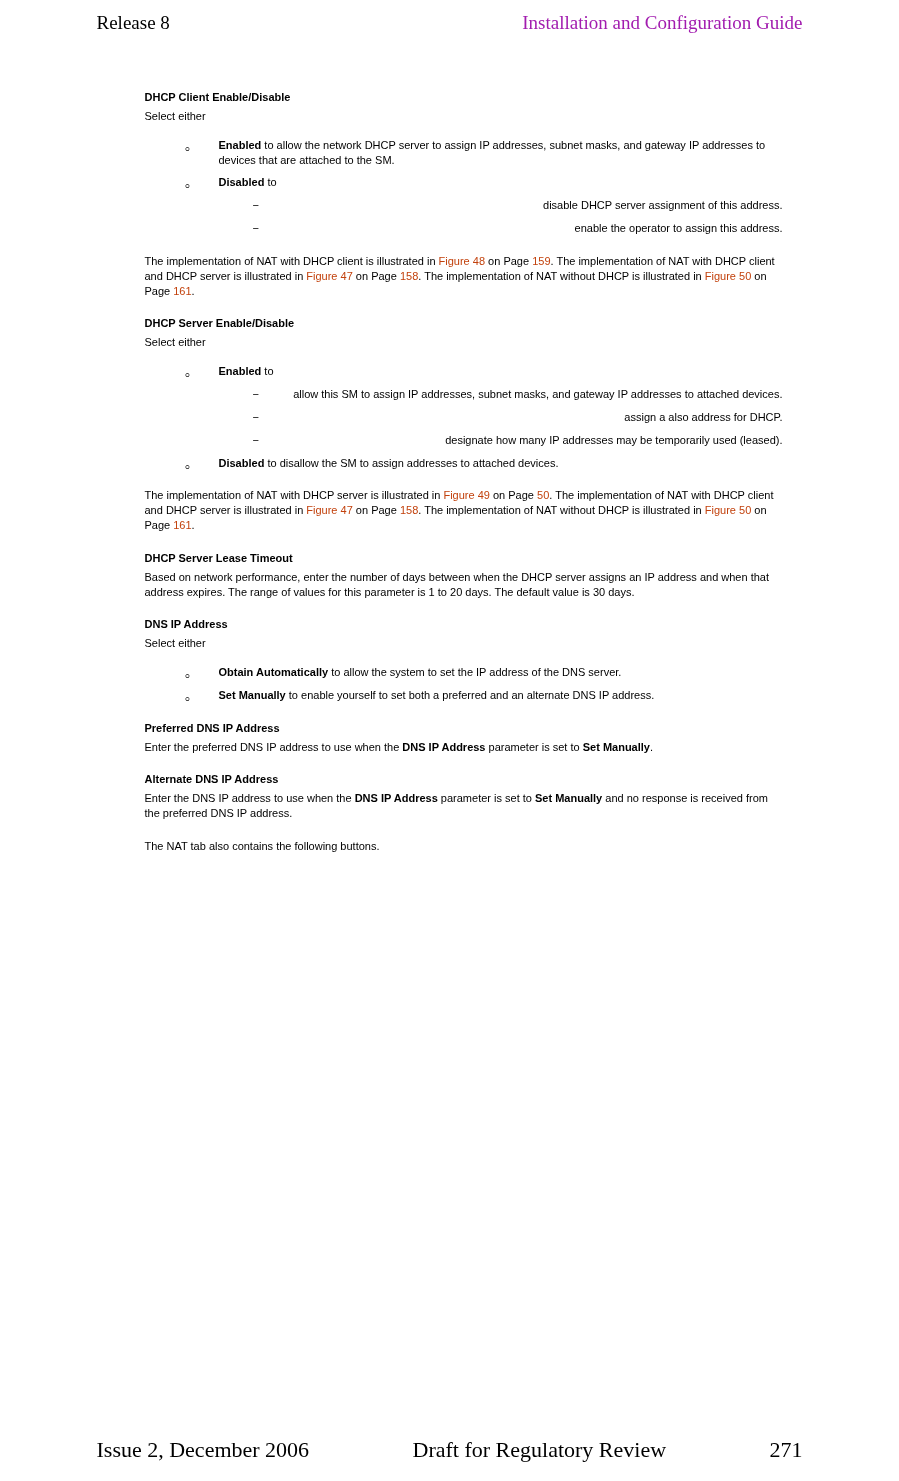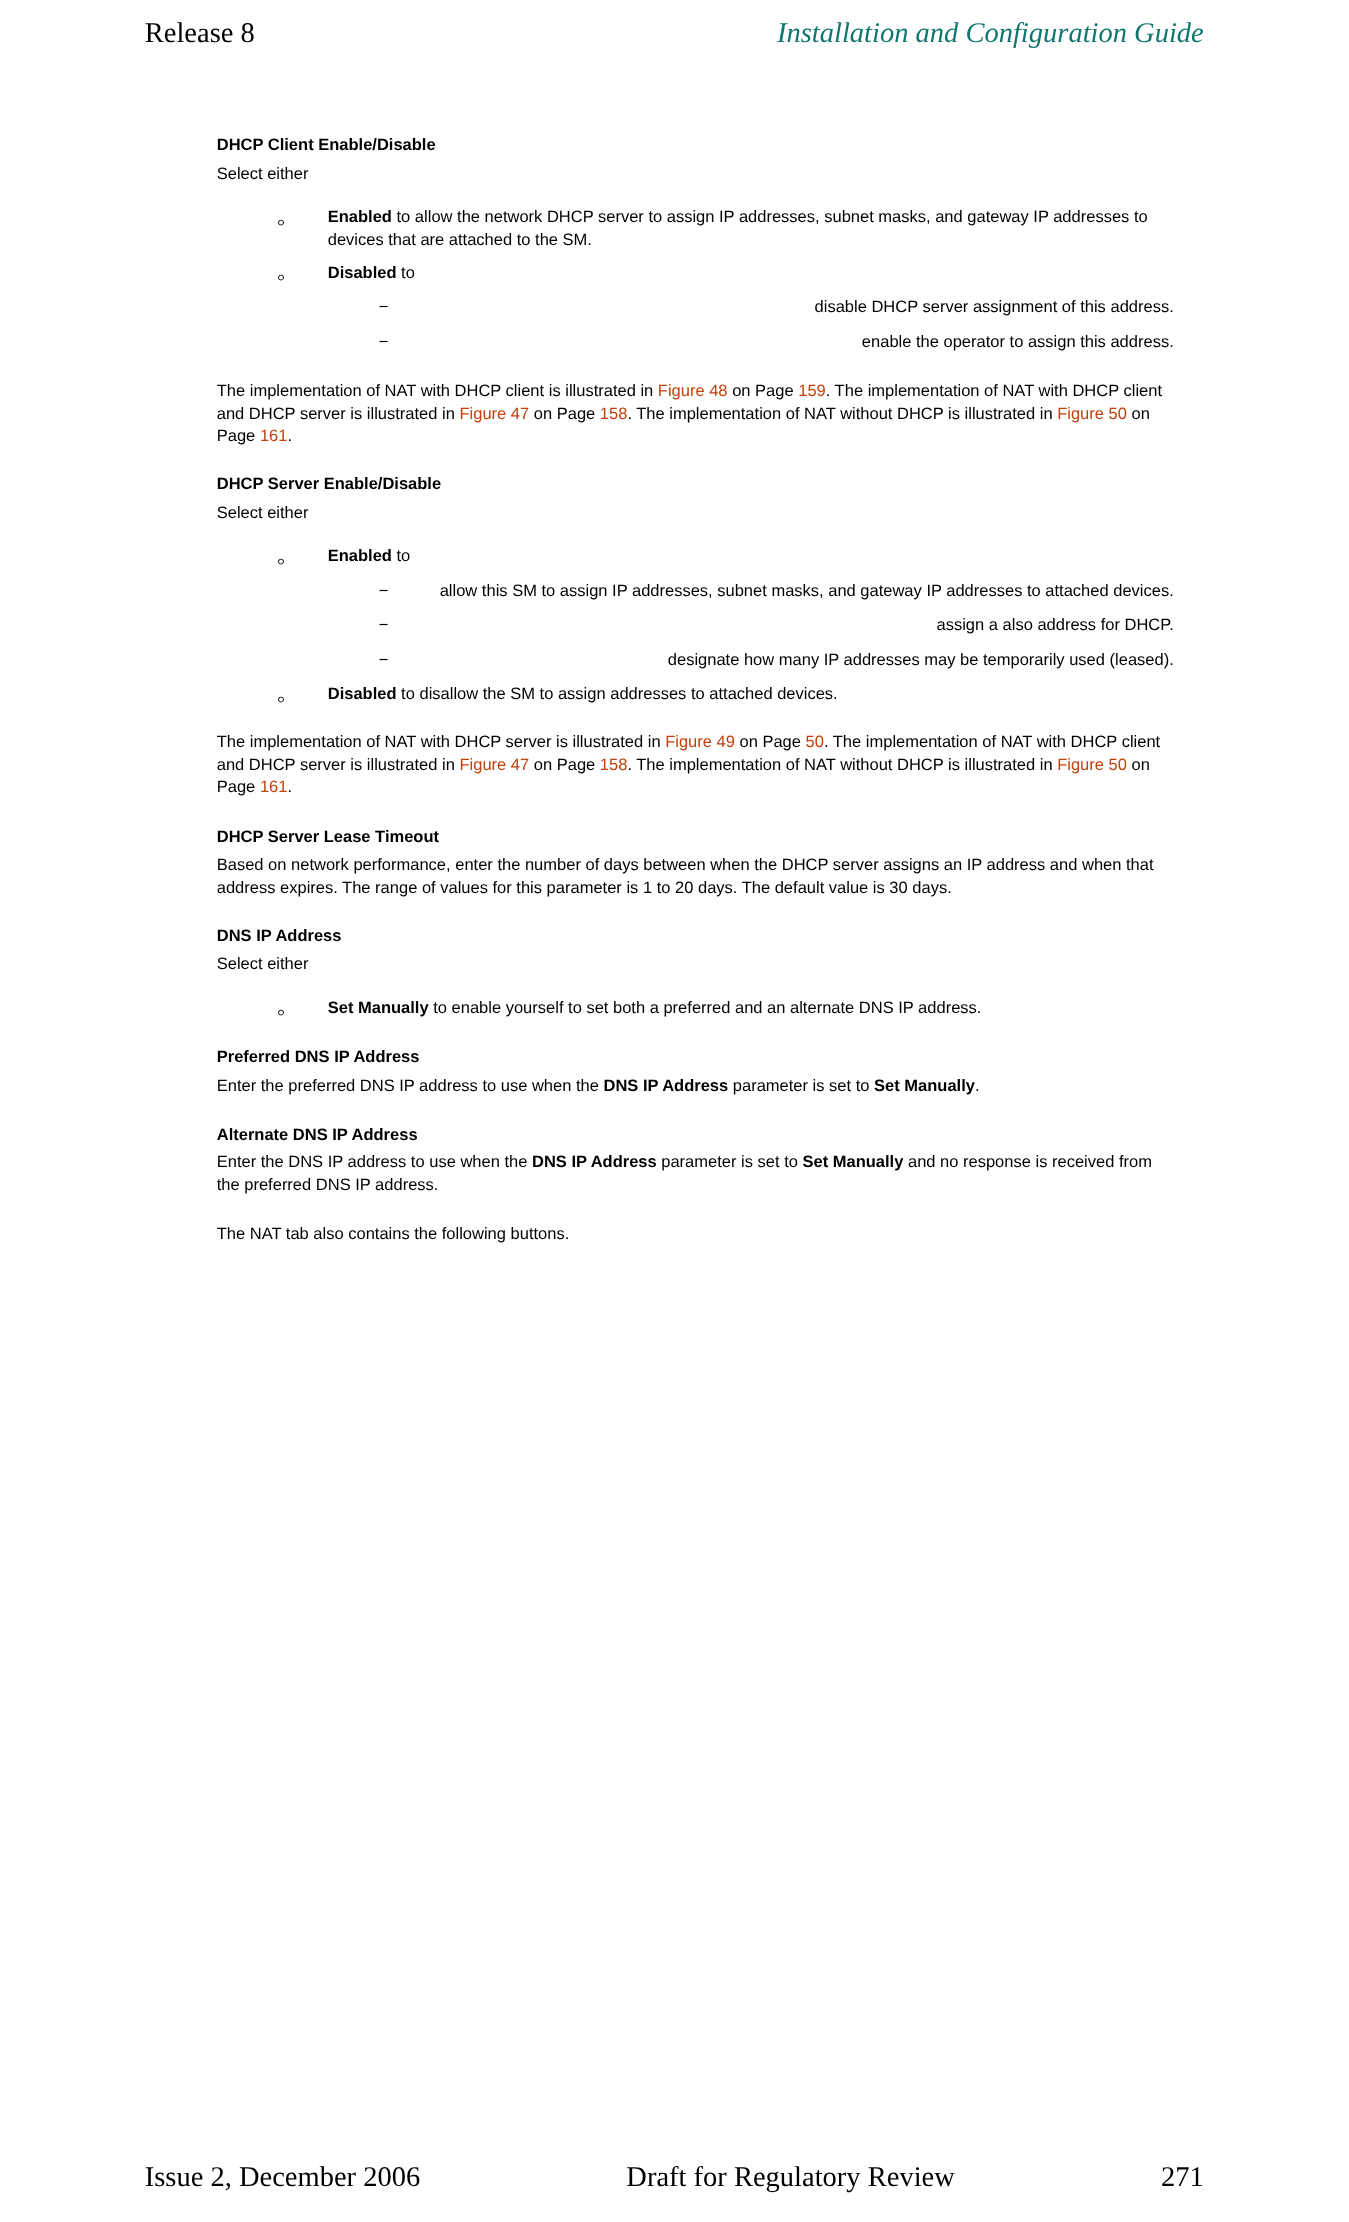--- a/index.html
+++ b/index.html
@@ -20,22 +20,21 @@
   }
   .hdr {
     display: flex;
     justify-content: space-between;
     align-items: baseline;
     font-family: "Book Antiqua", Palatino, serif;
     font-size: 19px;
     margin-bottom: 28px;
   }
   .hdr-right {
-    font-style: italic;
-    color: #0f766e;
+    color: #a21caf;
   }
   .content {
     flex: 1;
     padding: 0 20px 0 48px;
     font-size: 11px;
     line-height: 1.35;
   }
   .sec-title {
     font-weight: bold;
     margin-top: 18px;
@@ -79,21 +78,21 @@
   }
   a.xref {
     color: #c2410c;
     text-decoration: none;
   }
   .ftr {
     display: flex;
     justify-content: space-between;
     align-items: baseline;
     font-family: "Book Antiqua", Palatino, serif;
-    font-size: 19px;
+    font-size: 22px;
     margin-top: 24px;
   }
   .b { font-weight: bold; }
 </style>
 </head>
 <body>
 
 <div class="page">
 
   <div class="hdr">
@@ -140,20 +139,23 @@
       <span>The implementation of NAT with DHCP server is illustrated in </span><a class="xref">Figure 49</a><span> on Page </span><a class="xref">50</a><span>. The implementation of NAT with DHCP client and DHCP server is illustrated in </span><a class="xref">Figure 47</a><span> on Page </span><a class="xref">158</a><span>. The implementation of NAT without DHCP is illustrated in </span><a class="xref">Figure 50</a><span> on Page </span><a class="xref">161</a><span>.</span>
     </div>
 
     <div class="sec-title">DHCP Server Lease Timeout</div>
     <div class="para">Based on network performance, enter the number of days between when the DHCP server assigns an IP address and when that address expires. The range of values for this parameter is 1 to 20 days. The default value is 30 days.</div>
 
     <div class="sec-title">DNS IP Address</div>
     <div class="para">Select either</div>
     <ul class="ring">
       <li>
+        <span class="b">Obtain Automatically</span><span> to allow the system to set the IP address of the DNS server.</span>
+      </li>
+      <li>
         <span class="b">Set Manually</span><span> to enable yourself to set both a preferred and an alternate DNS IP address.</span>
       </li>
     </ul>
 
     <div class="sec-title">Preferred DNS IP Address</div>
     <div class="para">
       <span>Enter the preferred DNS IP address to use when the </span><span class="b">DNS IP Address</span><span> parameter is set to </span><span class="b">Set Manually</span><span>.</span>
     </div>
 
     <div class="sec-title">Alternate DNS IP Address</div>

